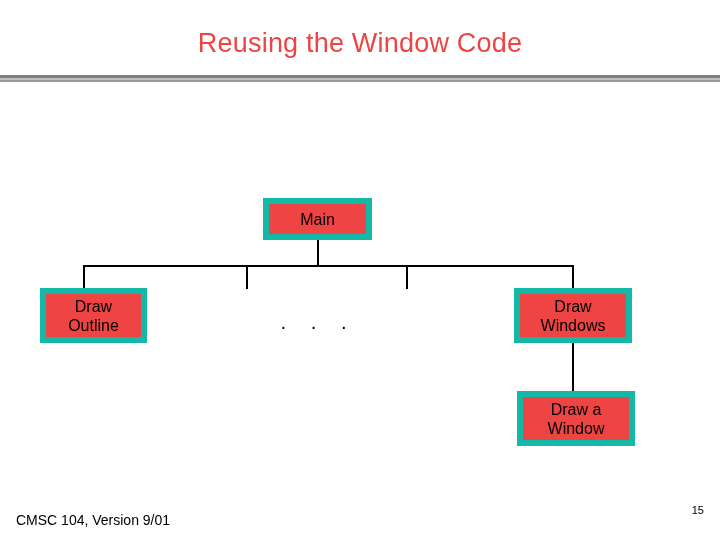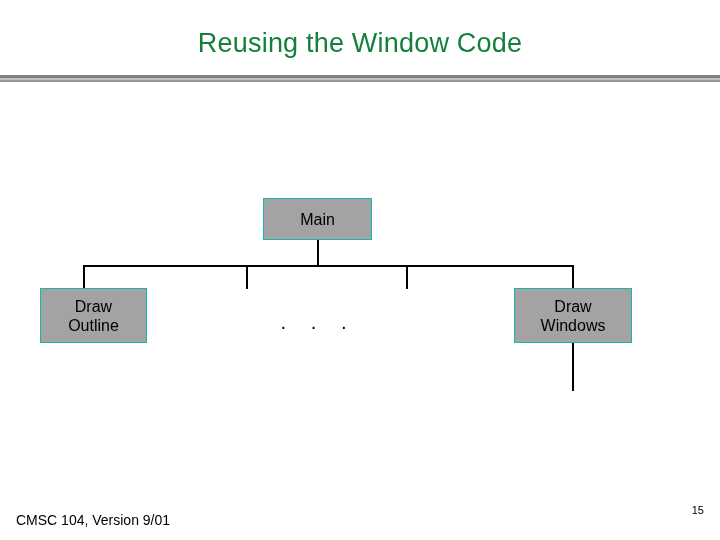--- a/index.html
+++ b/index.html
@@ -20,21 +20,21 @@
     width: 720px;
     height: 540px;
   }
   .title {
     position: absolute;
     left: 0;
     top: 28px;
     width: 720px;
     text-align: center;
     font-size: 27px;
-    color: #15803d;
+    color: #ef4444;
     font-weight: normal;
     letter-spacing: 0.2px;
   }
   .title-rule {
     position: absolute;
     left: 0;
     top: 75px;
     width: 720px;
     height: 8px;
   }
@@ -59,22 +59,22 @@
 
   .diagram {
     position: absolute;
     left: 0; top: 0;
     width: 720px; height: 540px;
   }
 
   .node {
     position: absolute;
     box-sizing: border-box;
-    border: 1px solid #14b8a6;
-    background: #a3a3a3;
+    border: 6px solid #14b8a6;
+    background: #ef4444;
     color: #000000;
     font-size: 16px;
     line-height: 19px;
     text-align: center;
     display: flex;
     align-items: center;
     justify-content: center;
     white-space: pre-line;
   }
   .node-main {
@@ -205,19 +205,21 @@
     <div class="line v-mid2"></div>
     <div class="line v-right"></div>
     <div class="line v-dw-daw"></div>
 
     <div class="node node-main">Main</div>
     <div class="node node-draw-outline">Draw
 Outline</div>
     <div class="dots">·  ·  ·</div>
     <div class="node node-draw-windows">Draw
 Windows</div>
+    <div class="node node-draw-a-window">Draw a
+Window</div>
 
   </div>
 
   <div class="footer-left">CMSC 104, Version 9/01</div>
   <div class="footer-right">15</div>
 
 </div>
 
 </body></html>

